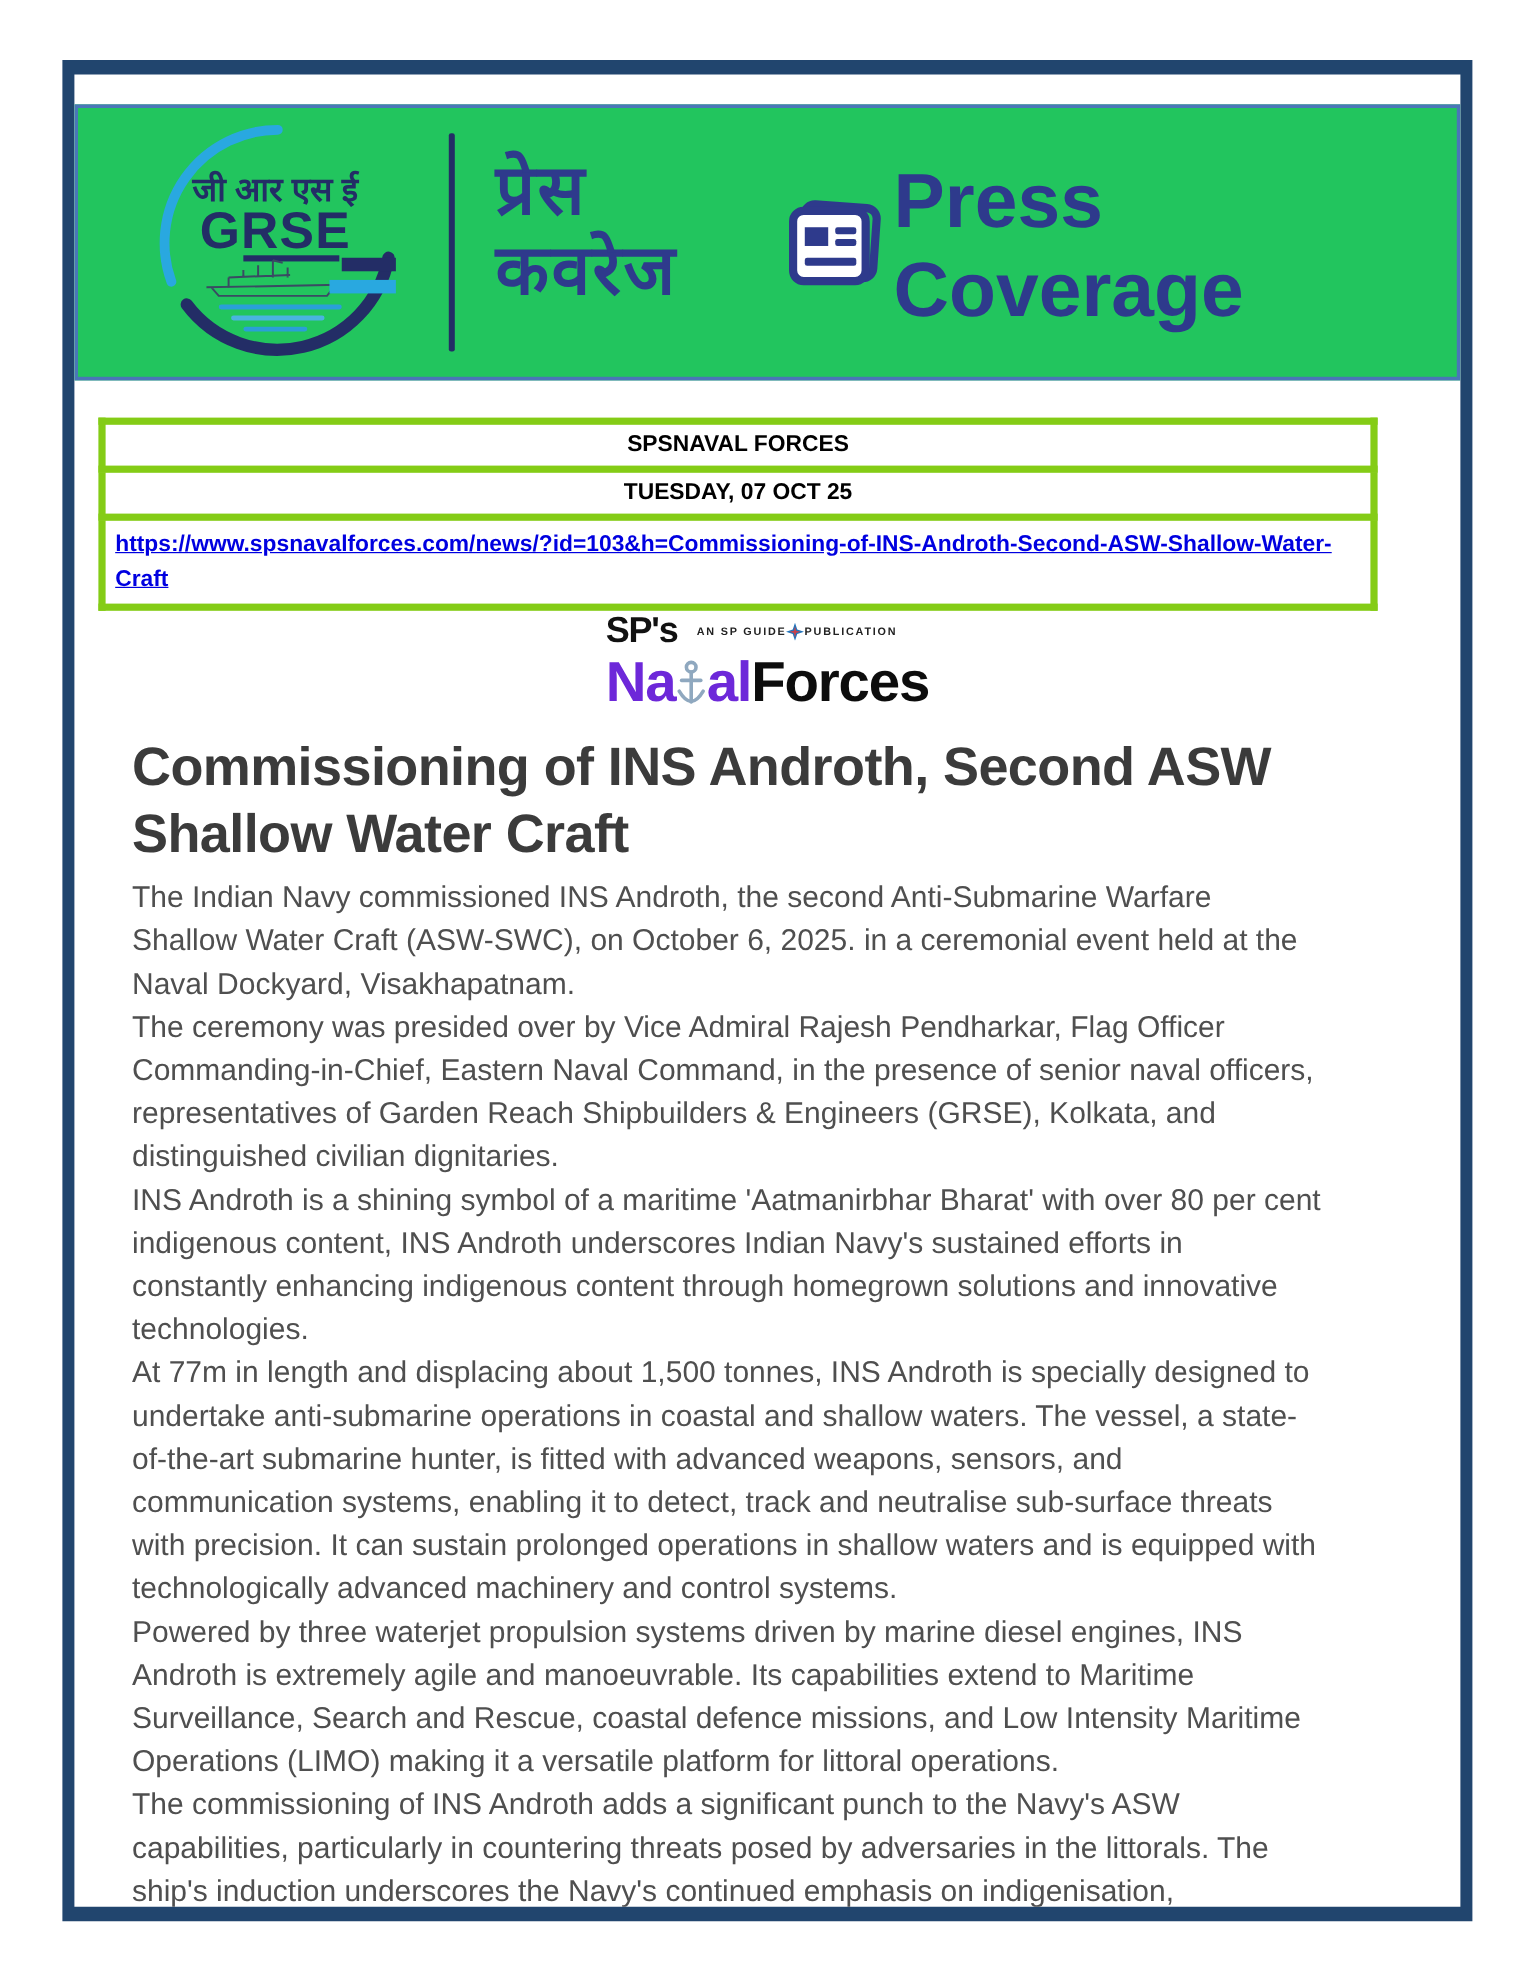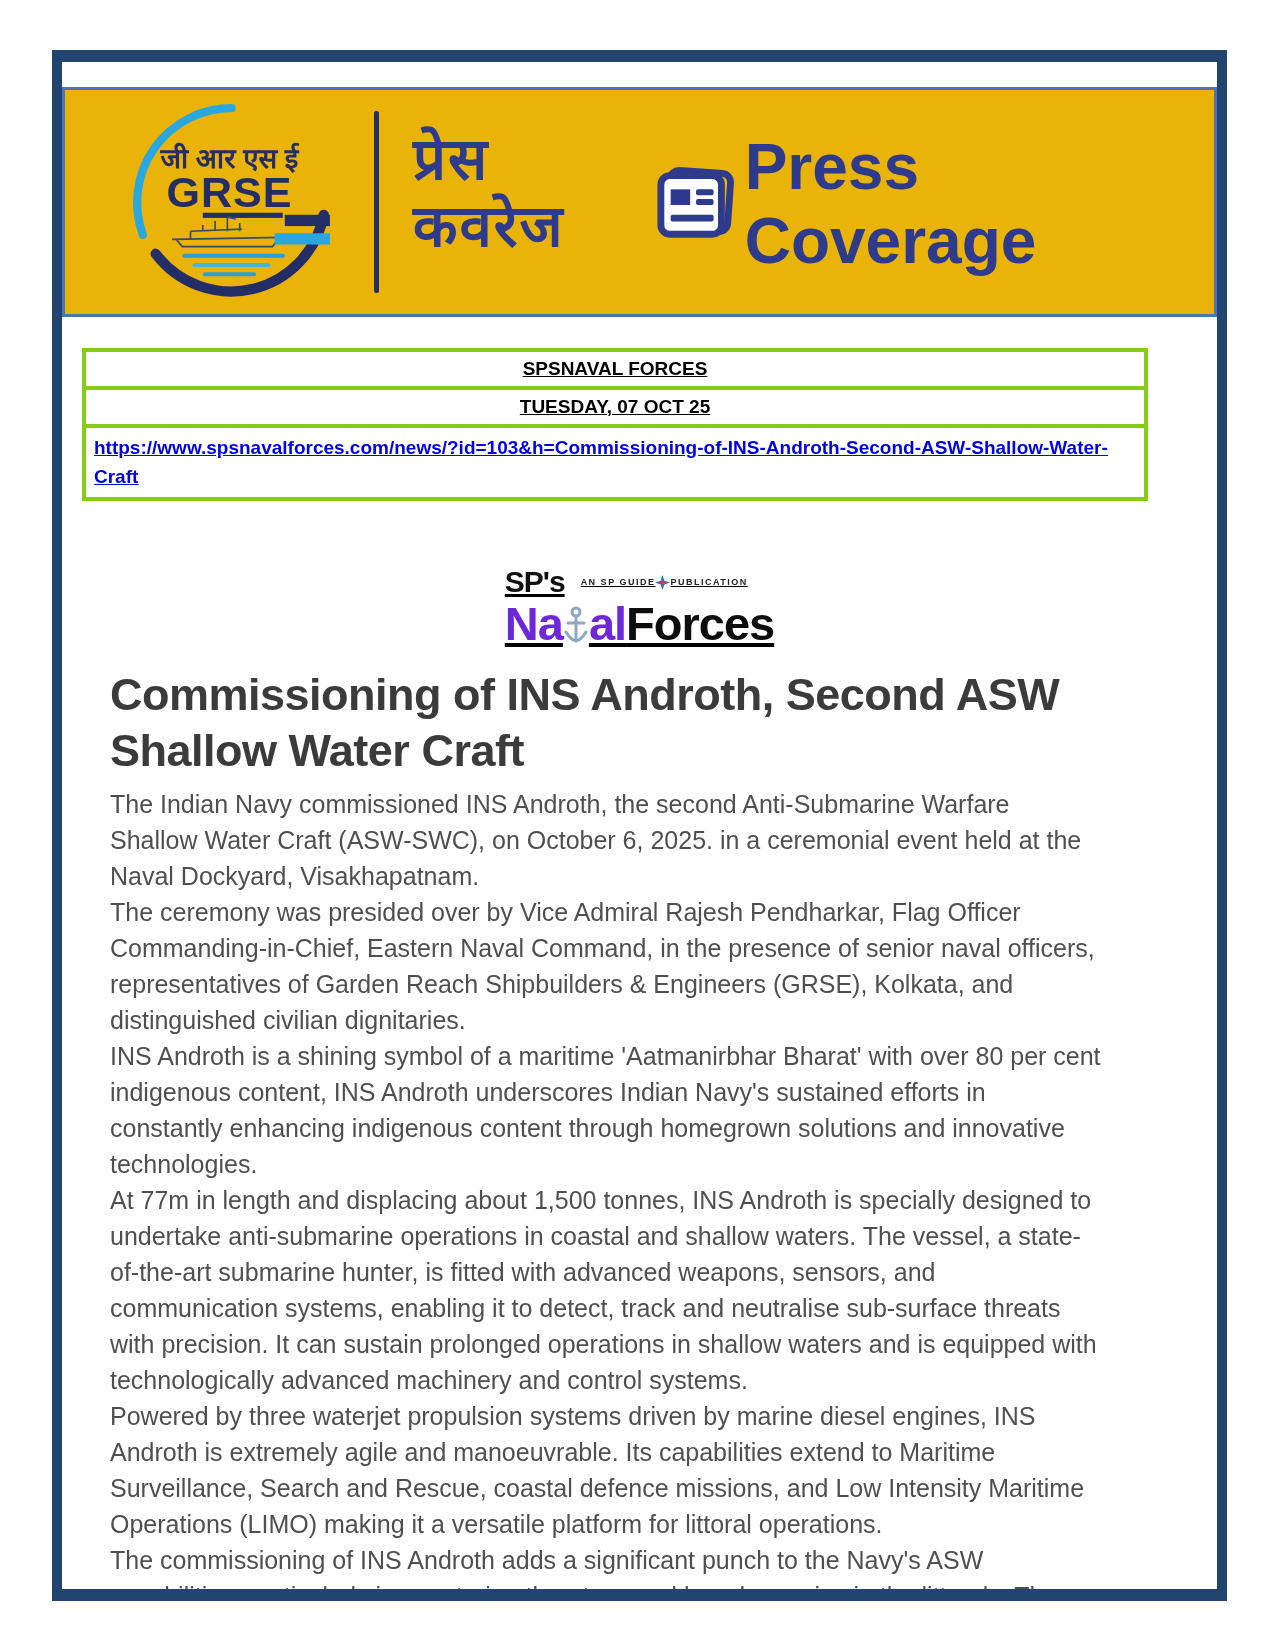--- a/index.html
+++ b/index.html
@@ -11,47 +11,47 @@
   .frame {
     position:absolute; left:52px; top:50px; width:1175px; height:1551px;
     border:10px solid #21456e; border-top-width:12px; border-bottom-width:12px;
     background:#ffffff; overflow:hidden;
   }
   .top-gap { height:25px; }
 
   
   .masthead {
     border:3px solid #4a76b8; height:230px;
-    display:flex; align-items:center; background:#eab308;
+    display:flex; align-items:center; background:#22c55e;
   }
   .grse-logo { margin-left:64px; width:205px; height:205px; flex:0 0 auto; }
   .masthead-divider { width:5px; height:182px; background:#232d66; margin:0 34px 0 40px; border-radius:2px; flex:0 0 auto; }
   .masthead-titles { display:flex; flex-direction:row; justify-content:center; }
   .title-hindi {
     font-size:58px; font-weight:bold; color:#2e3a8c; line-height:1.15; letter-spacing:2px;
   }
   .title-english-row { display:flex; align-items:center; gap:4px; margin-top:4px; }
   .news-icon { width:88px; height:80px; flex:0 0 auto; }
   .title-english { font-size:64px; font-weight:bold; color:#2e3a8c; letter-spacing:0px; }
 
   
   .source-table {
     border-collapse:collapse; margin:31px 0 0 20px; width:1066px;
     table-layout:fixed; background:#fff;
   }
   .source-table td {
-    border:4px solid #84cc16; font-size:19px; color:#000;
-    padding:6px 8px; font-weight:bold;text-decoration:underline;
+    border:6px solid #84cc16; font-size:19px; color:#000;
+    padding:6px 8px; font-weight:bold;
   }
   .td-center { text-align:center; }
   .td-url { font-size:20px; line-height:1.5; }
   .source-link { color:#0000e0; text-decoration:underline; font-weight:bold; word-wrap:break-word; }
 
   
-  .publication-logo { margin-top:64px; display:flex; justify-content:center;text-decoration:underline; }
+  .publication-logo { display:flex; justify-content:center; }
   .pub-inner { display:inline-block; }
   .pub-top { display:flex; align-items:center; gap:16px; }
   .pub-prefix { font-size:30px; font-weight:bold; color:#111; letter-spacing:-1px; }
   .pub-tagline { display:flex; align-items:center; gap:0; font-size:9px; font-weight:bold;
     letter-spacing:1.5px; color:#222; }
   .compass-icon { width:15px; height:15px; }
   .pub-name { display:flex; align-items:flex-end; font-size:47px; font-weight:bold;
     letter-spacing:-1px; line-height:0.95; margin-top:2px; }
   .pub-name .blue { color:#6d28d9; }
   .pub-name .black { color:#0d0d0d; }

